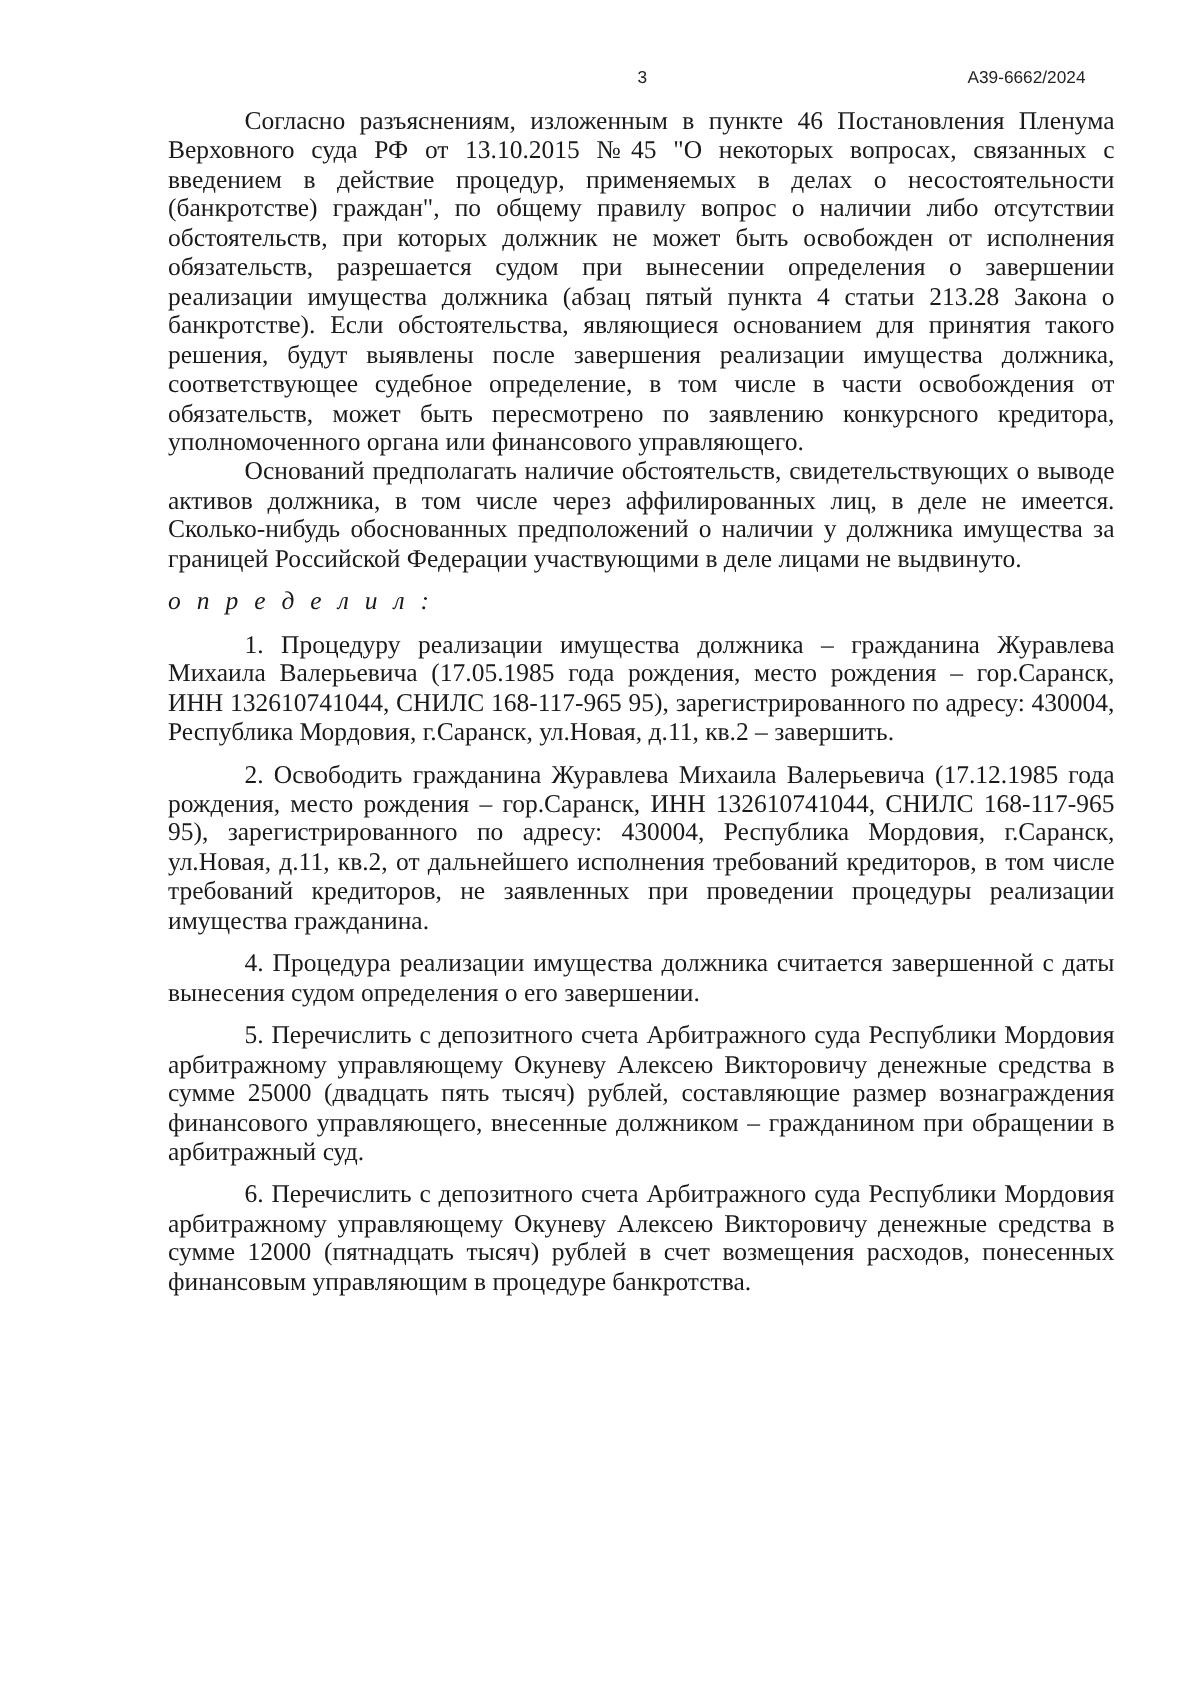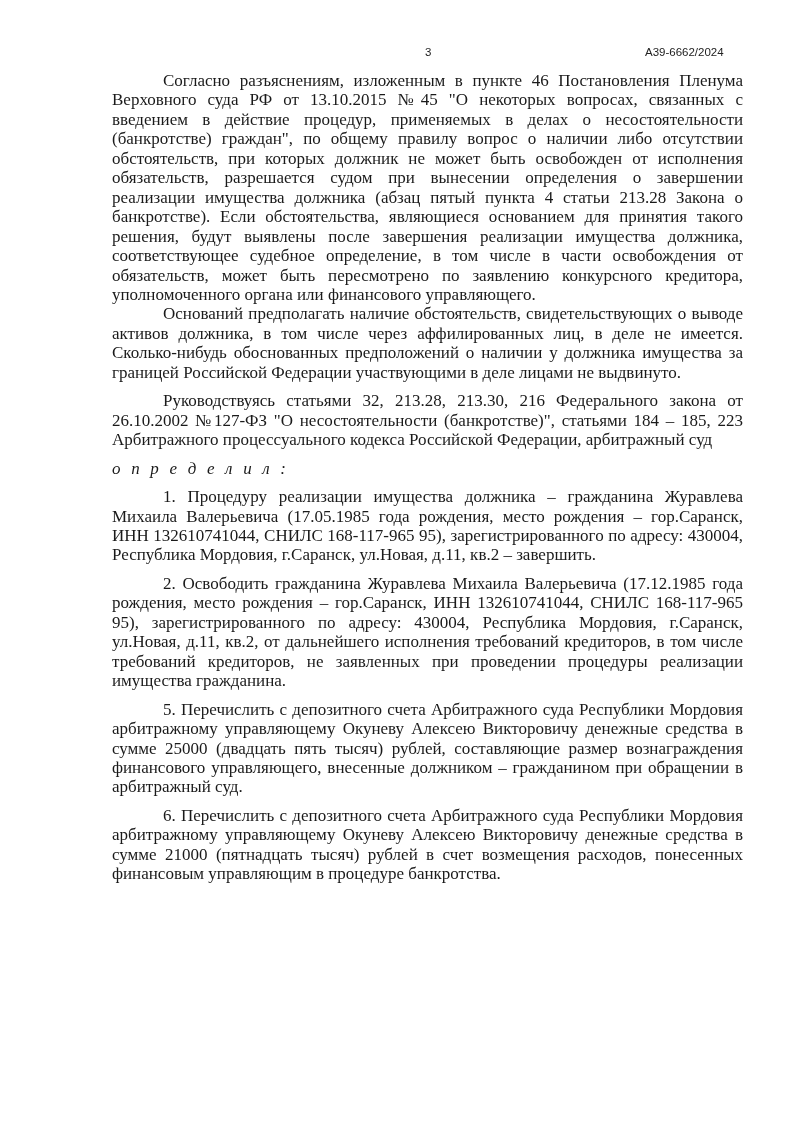--- a/index.html
+++ b/index.html
@@ -20,20 +20,20 @@
 
 <div class="page">
   <div class="header">
     <span class="page-num">3</span>
     <span class="case-num">А39-6662/2024</span>
   </div>
 
   <div class="body">
     <p>Согласно разъяснениям, изложенным в пункте 46 Постановления Пленума Верховного суда РФ от 13.10.2015 №45 "О некоторых вопросах, связанных с введением в действие процедур, применяемых в делах о несостоятельности (банкротстве) граждан", по общему правилу вопрос о наличии либо отсутствии обстоятельств, при которых должник не может быть освобожден от исполнения обязательств, разрешается судом при вынесении определения о завершении реализации имущества должника (абзац пятый пункта 4 статьи 213.28 Закона о банкротстве). Если обстоятельства, являющиеся основанием для принятия такого решения, будут выявлены после завершения реализации имущества должника, соответствующее судебное определение, в том числе в части освобождения от обязательств, может быть пересмотрено по заявлению конкурсного кредитора, уполномоченного органа или финансового управляющего.</p>
     <p>Оснований предполагать наличие обстоятельств, свидетельствующих о выводе активов должника, в том числе через аффилированных лиц, в деле не имеется. Сколько-нибудь обоснованных предположений о наличии у должника имущества за границей Российской Федерации участвующими в деле лицами не выдвинуто.</p>
-    <p class="gap">Руководствуясь статьями 32, 213.28, 213.30, 216 Федерального закона от 26.10.2002 №127-ФЗ "О несостоятельности (банкротстве)", статьями 184 – 185, 223 Арбитражного процессуального кодекса Российской Федерации, арбитражный суд</p>
     <p class="decision">о п р е д е л и л :</p>
     <p class="gap">1. Процедуру реализации имущества должника – гражданина Журавлева Михаила Валерьевича (17.05.1985 года рождения, место рождения – гор.Саранск, ИНН 132610741044, СНИЛС 168-117-965 95), зарегистрированного по адресу: 430004, Республика Мордовия, г.Саранск, ул.Новая, д.11, кв.2 – завершить.</p>
     <p class="gap">2. Освободить гражданина Журавлева Михаила Валерьевича (17.12.1985 года рождения, место рождения – гор.Саранск, ИНН 132610741044, СНИЛС 168-117-965 95), зарегистрированного по адресу: 430004, Республика Мордовия, г.Саранск, ул.Новая, д.11, кв.2, от дальнейшего исполнения требований кредиторов, в том числе требований кредиторов, не заявленных при проведении процедуры реализации имущества гражданина.</p>
+    <p class="gap">4. Процедура реализации имущества должника считается завершенной с даты вынесения судом определения о его завершении.</p>
     <p class="gap">5. Перечислить с депозитного счета Арбитражного суда Республики Мордовия арбитражному управляющему Окуневу Алексею Викторовичу денежные средства в сумме 25000 (двадцать пять тысяч) рублей, составляющие размер вознаграждения финансового управляющего, внесенные должником – гражданином при обращении в арбитражный суд.</p>
-    <p class="gap">6. Перечислить с депозитного счета Арбитражного суда Республики Мордовия арбитражному управляющему Окуневу Алексею Викторовичу денежные средства в сумме 21000 (пятнадцать тысяч) рублей в счет возмещения расходов, понесенных финансовым управляющим в процедуре банкротства.</p>
+    <p class="gap">6. Перечислить с депозитного счета Арбитражного суда Республики Мордовия арбитражному управляющему Окуневу Алексею Викторовичу денежные средства в сумме 12000 (пятнадцать тысяч) рублей в счет возмещения расходов, понесенных финансовым управляющим в процедуре банкротства.</p>
   </div>
 </div>
 
 </body></html>

